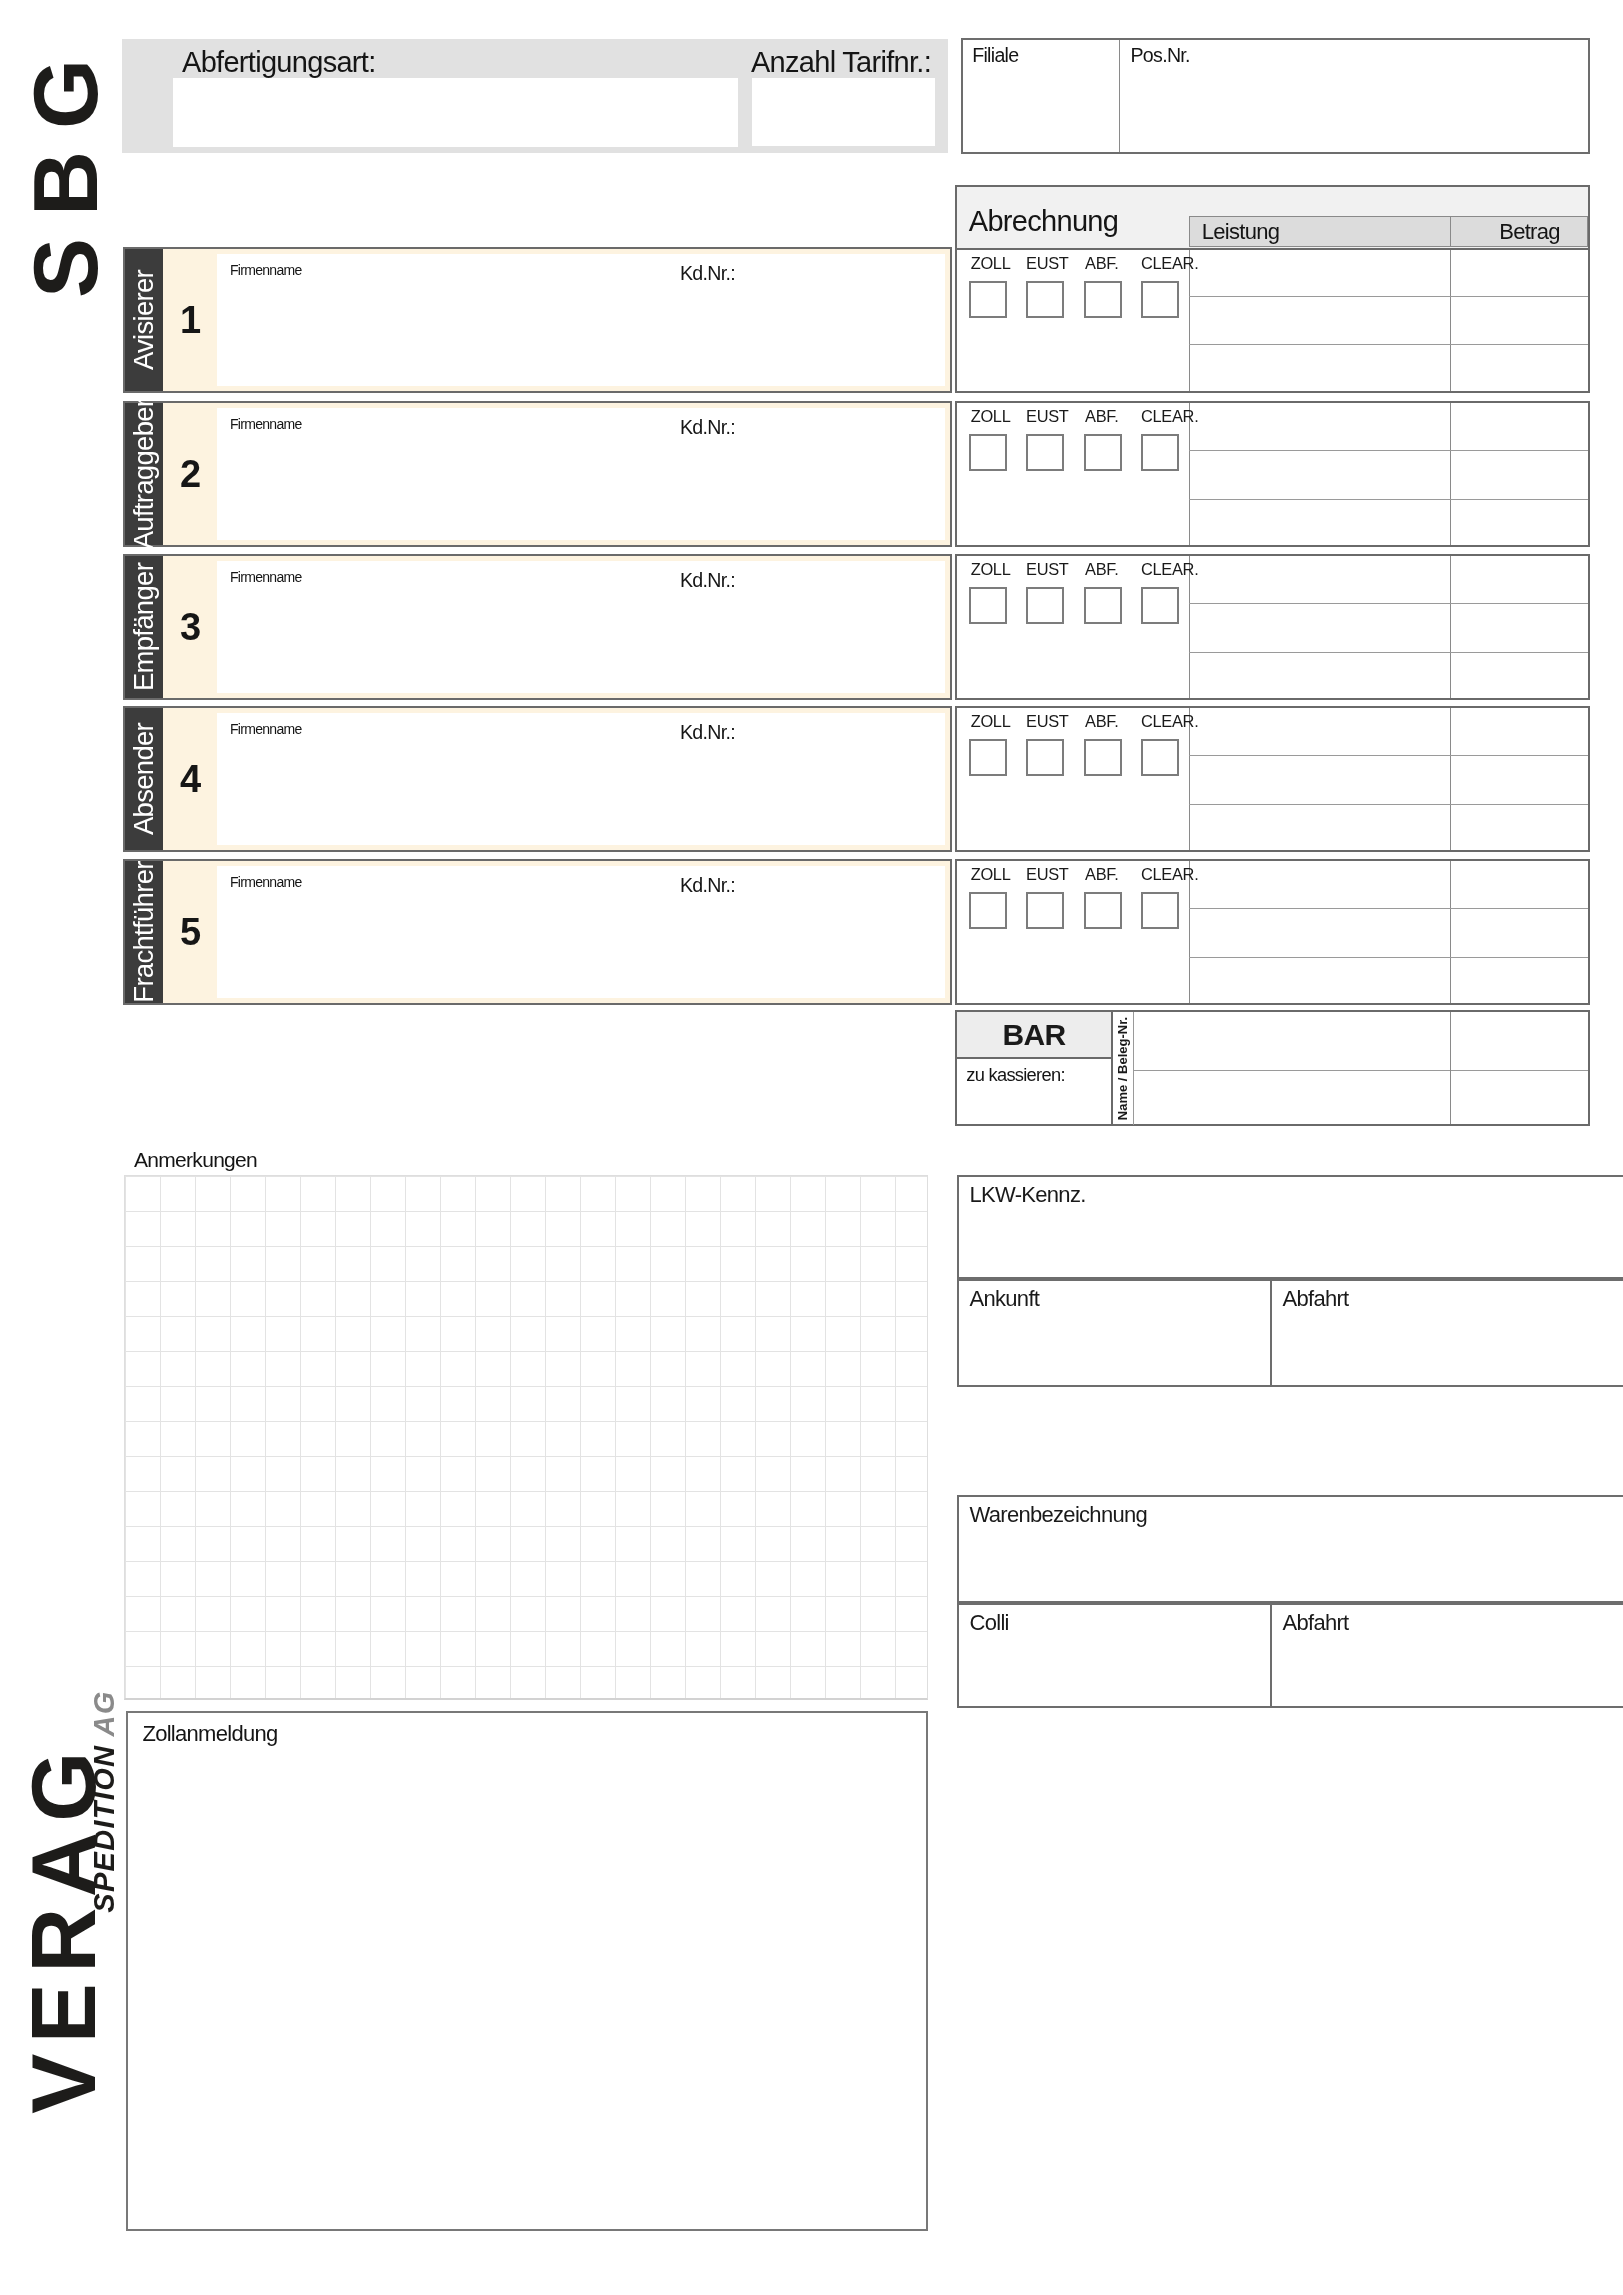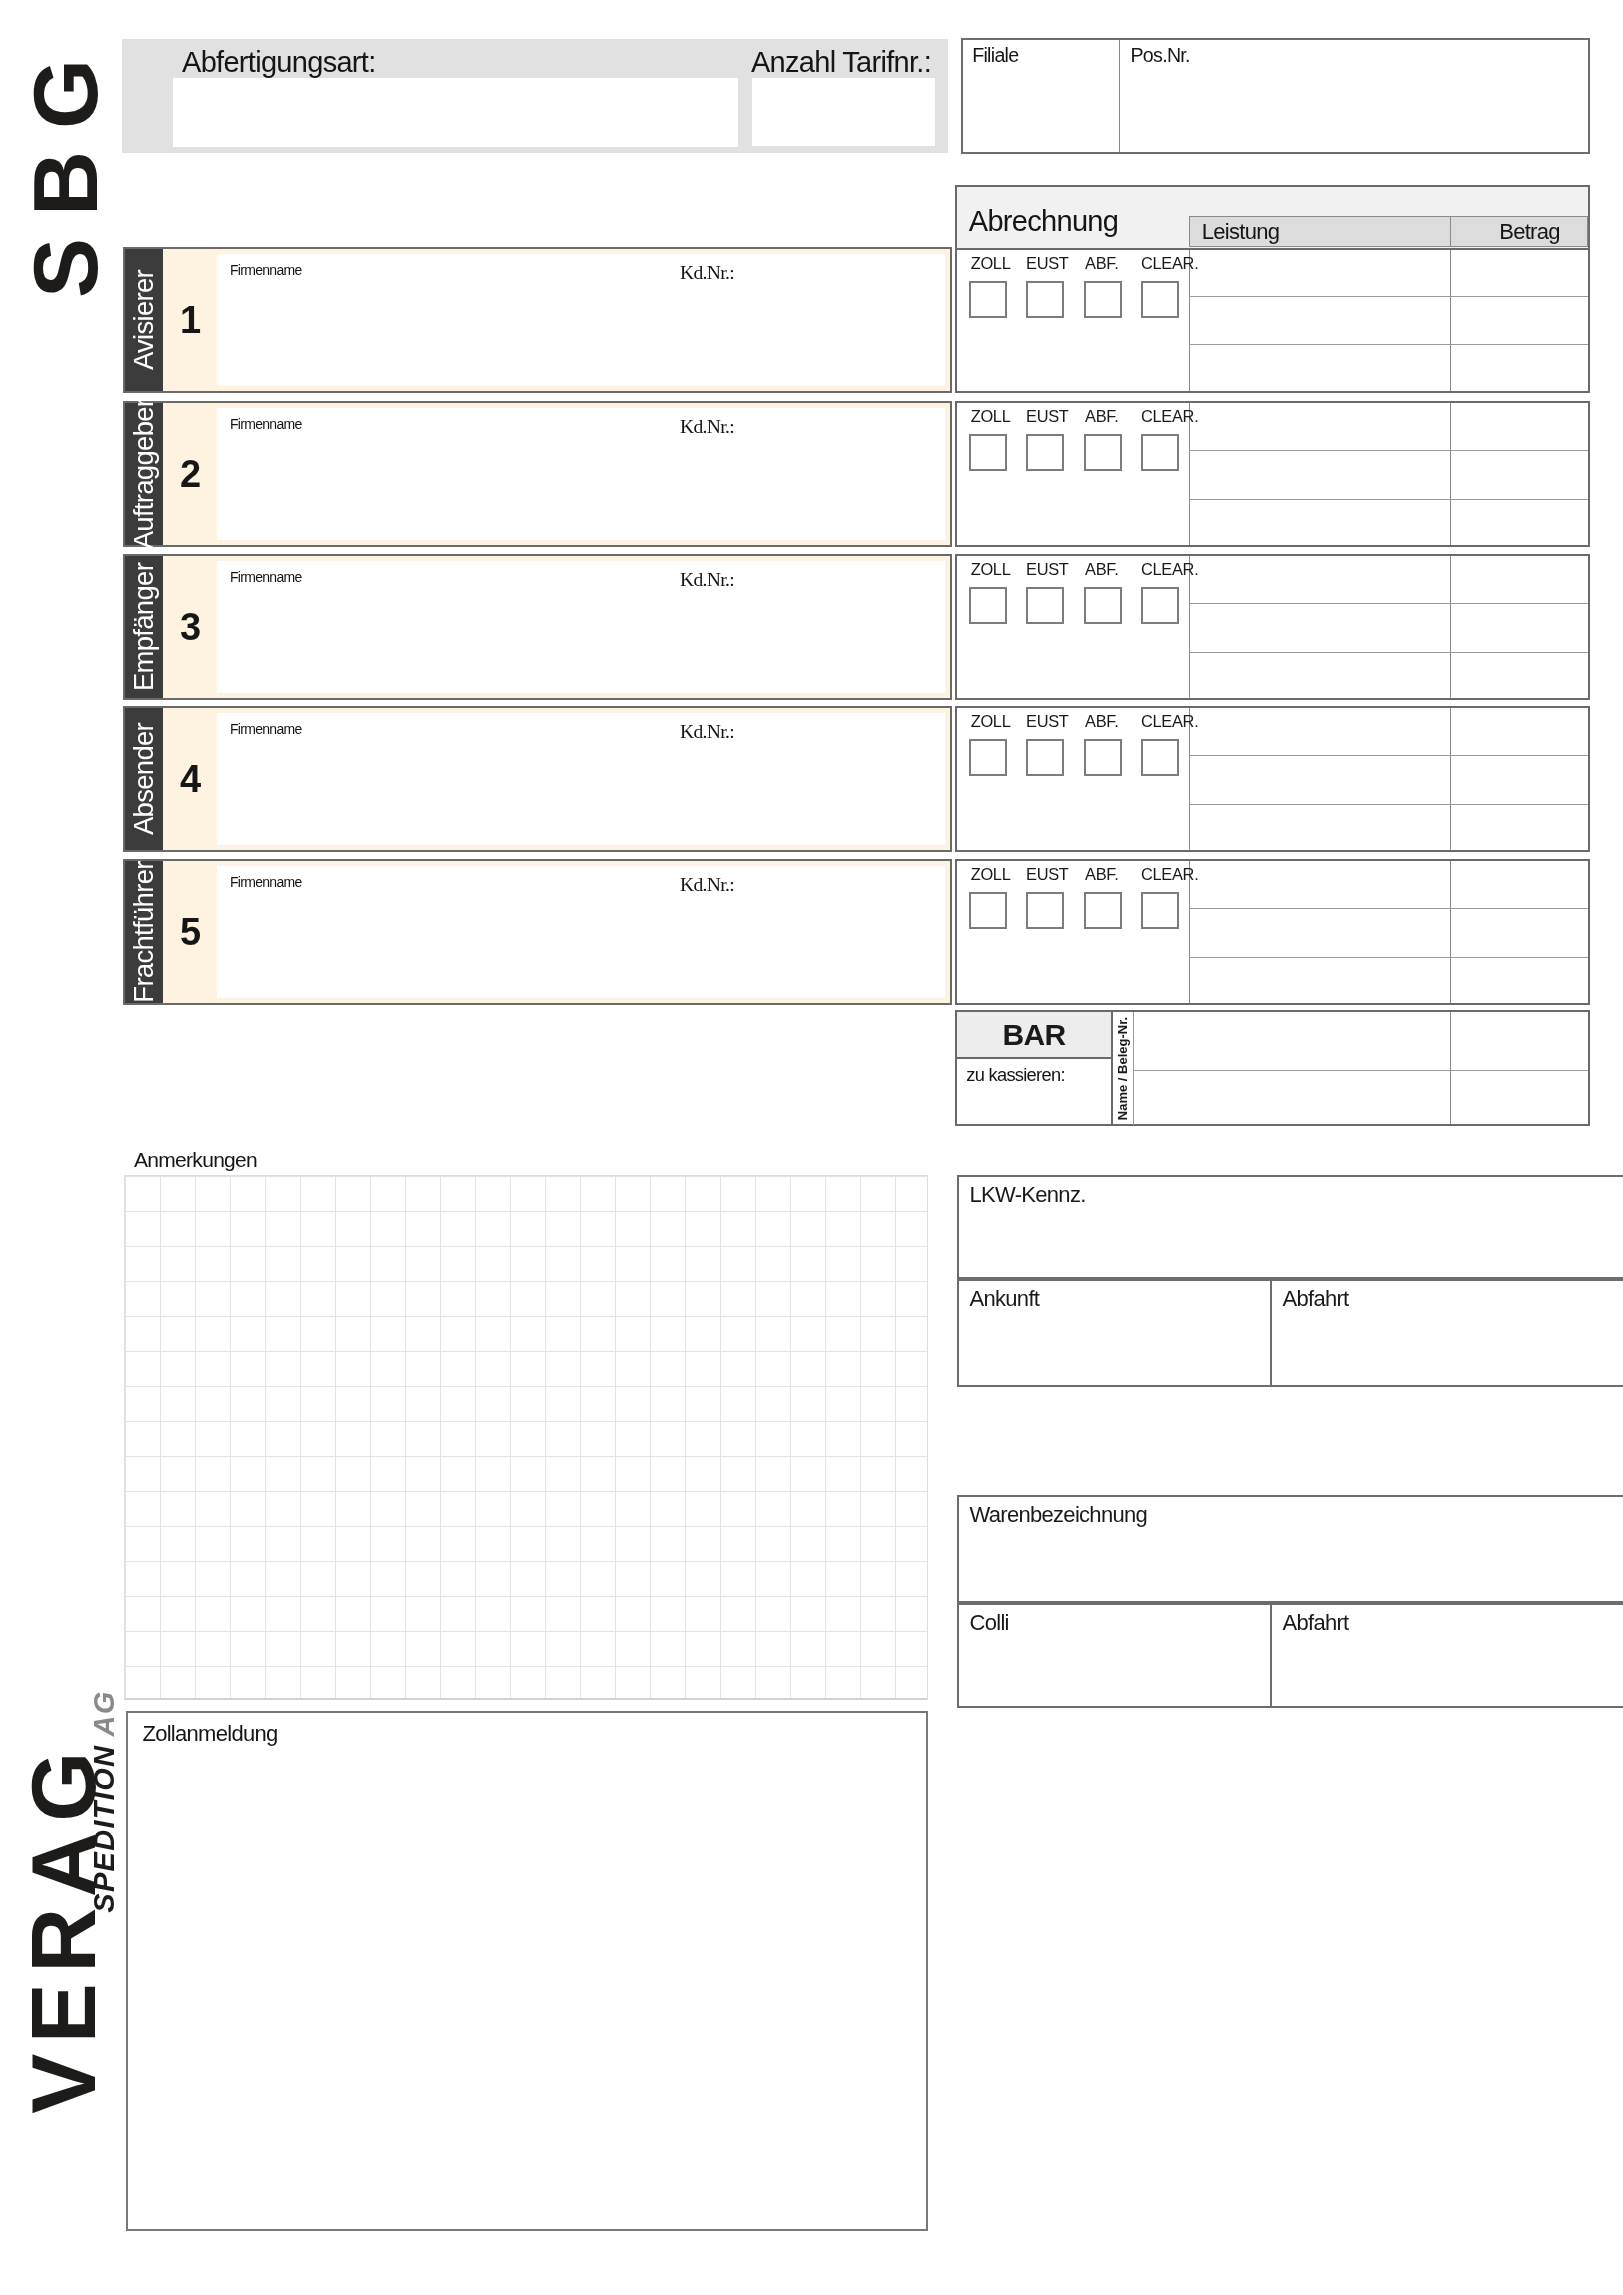--- a/index.html
+++ b/index.html
@@ -15,21 +15,21 @@
   
   .rowbox{position:absolute;left:123px;width:829px;height:146px;border:2px solid #6a6a6a;
           background:#fdf3e0;box-sizing:border-box;}
   .rowstrip{position:absolute;left:0;top:0;bottom:0;width:38px;background:#3c3c3c;
             display:flex;align-items:center;justify-content:center;}
   .rowstrip span{transform:rotate(-90deg);white-space:nowrap;color:#fff;font-size:27.5px;letter-spacing:-0.7px;}
   .rownum{position:absolute;left:38px;top:0;bottom:0;width:55px;display:flex;align-items:center;
           justify-content:center;font-size:38px;font-weight:800;color:#161616;}
   .rowwhite{position:absolute;left:92px;top:5.2px;right:5.2px;bottom:5.2px;background:#ffffff;}
   .fname{position:absolute;left:13px;top:7.9px;font-size:14px;}
-  .kdnr{position:absolute;left:463px;top:7.9px;font-size:19.6px;font-family:Liberation Serif, serif;}
+  .kdnr{position:absolute;left:463px;top:7.9px;font-size:19.6px;}
   
   .rbox{position:absolute;left:955px;width:635px;border:2px solid #6a6a6a;background:#fff;box-sizing:border-box;}
   .vline1{position:absolute;left:232px;top:0;bottom:0;width:1.3px;background:#8a8a8a;}
   .vline2{position:absolute;left:493px;top:0;bottom:0;width:1.3px;background:#8a8a8a;}
   .hline{position:absolute;left:232px;right:0;height:1.3px;background:#9a9a9a;}
   .cblbl{position:absolute;top:3.9px;font-size:16.4px;letter-spacing:-0.3px;white-space:nowrap;}
   .cbox{position:absolute;top:31px;width:34px;height:33px;border:2.6px solid #7c7c7c;background:#fff;}
   .cell{position:absolute;}
   
   .hdrcell{position:absolute;top:29px;height:31px;background:#dcdcdc;border:1.3px solid #8a8a8a;

